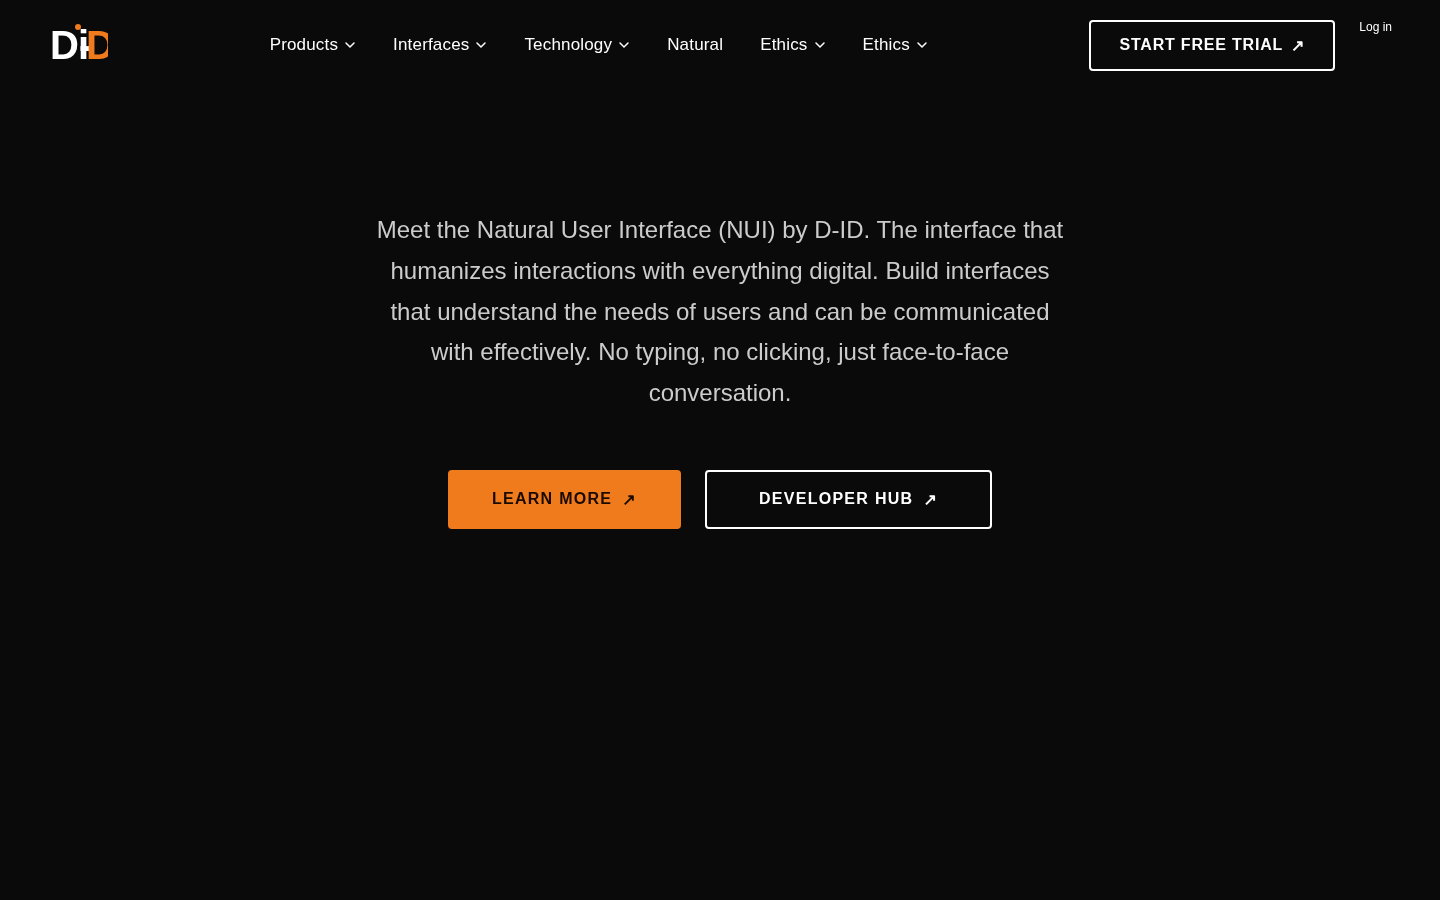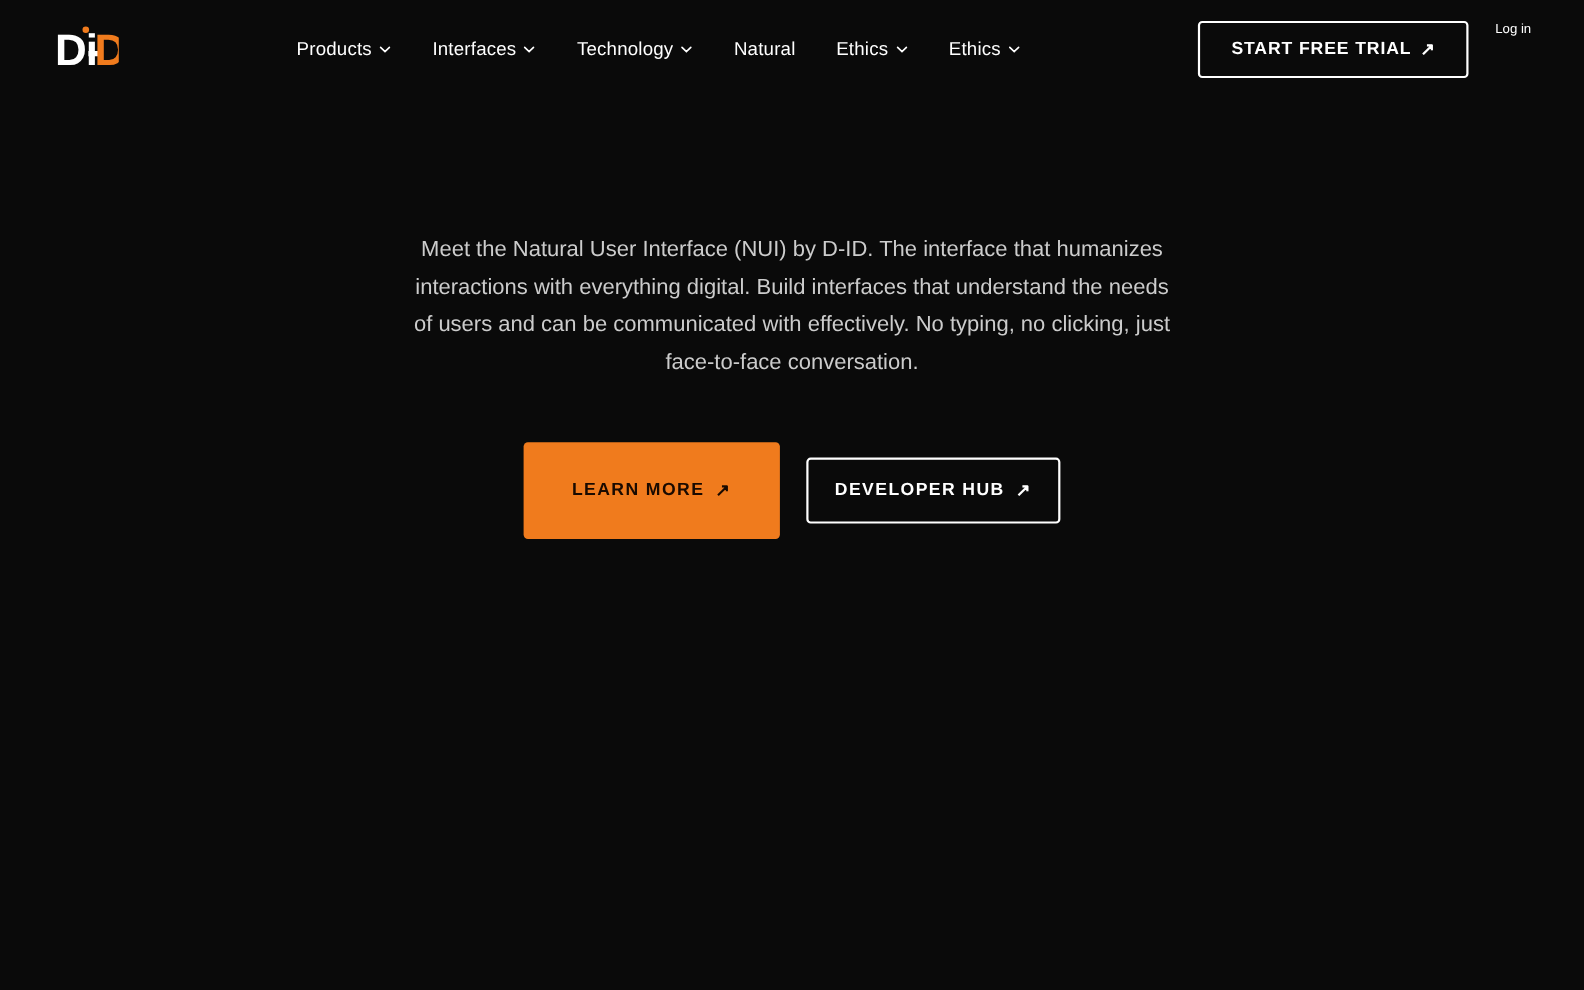--- a/index.html
+++ b/index.html
@@ -118,55 +118,54 @@
     .hero-title {
       font-size: 80px;
       font-weight: 600;
       color: #ffffff;
       letter-spacing: -0.02em;
       line-height: 1.1;
       margin-bottom: 36px;
     }
 
     .hero-subtitle {
-      font-size: 20px;
+      font-size: 24px;
       font-weight: 400;
       color: #cccccc;
       line-height: 1.7;
       max-width: 700px;
       margin-bottom: 56px;
     }
 
     .hero-buttons {
       display: flex;
       align-items: center;
       gap: 24px;
     }
 
     .btn-learn-more {
       display: flex;
       align-items: center;
       gap: 10px;
-      padding: 34px 44px;
+      padding: 20px 44px;
       background: #f07b1d;
       border: none;
       border-radius: 4px;
       color: #1a0a00;
       font-size: 16px;
       font-weight: 700;
       letter-spacing: 0.08em;
       cursor: pointer;
       text-decoration: none;
     }
 
     .btn-developer-hub {
       display: flex;
-      align-items: center;
       gap: 10px;
-      padding: 18px 24px;
+      padding: 18px 52px;
       background: transparent;
       border: 2px solid #ffffff;
       border-radius: 4px;
       color: #ffffff;
       font-size: 16px;
       font-weight: 700;
       letter-spacing: 0.08em;
       cursor: pointer;
       text-decoration: none;
     }

